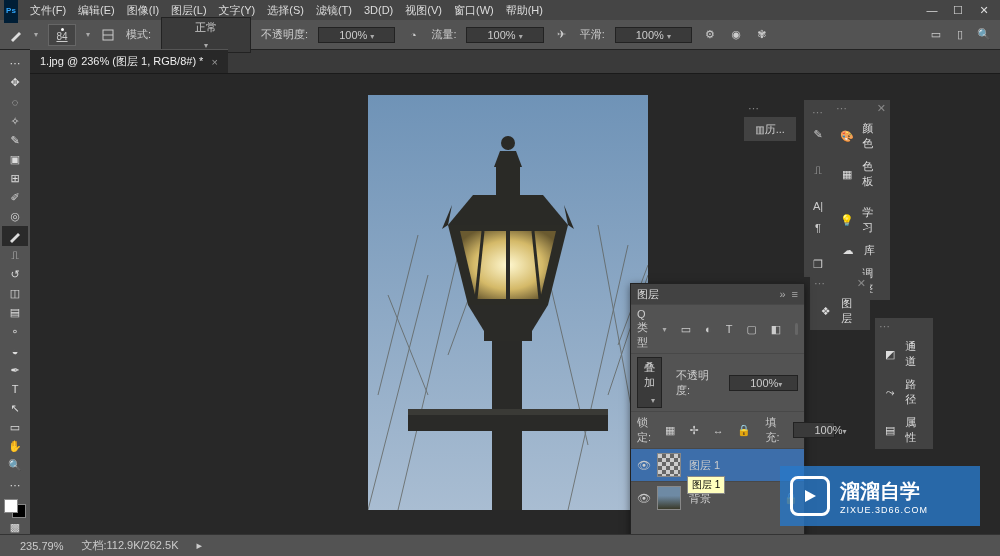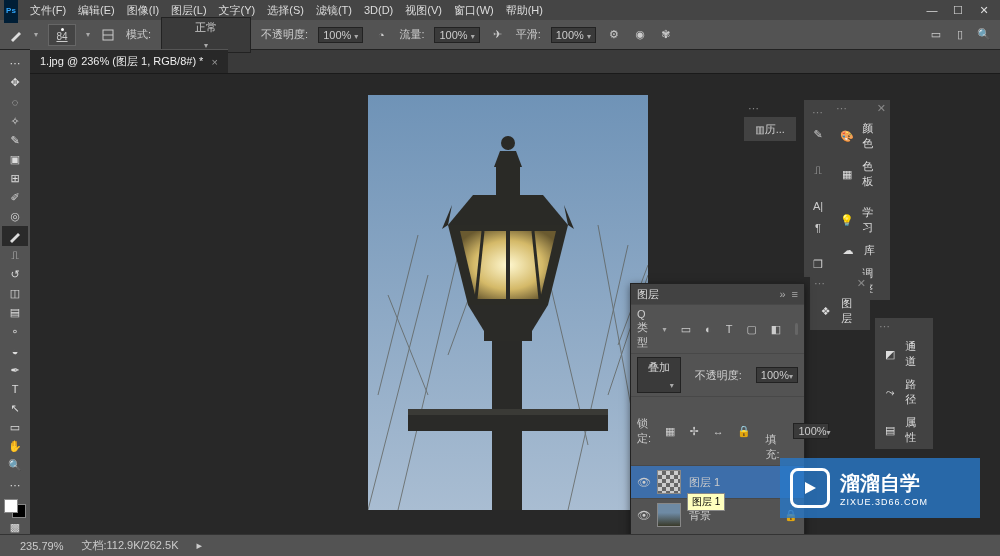--- a/index.html
+++ b/index.html
@@ -8,21 +8,21 @@
 .top-menu .logo { width: 14px; height: 26px; background: #001e36; color: #31a8ff; display: flex; align-items: center; justify-content: center; font-size: 8px; font-weight: bold; }
 .top-menu span { color: #ddd; cursor: default; }
 .win-ctrls { margin-left: auto; display: flex; gap: 14px; padding-right: 10px; }
 .win-ctrls span { width: 12px; text-align: center; }
 .options-bar { height: 30px; background: #535353; display: flex; align-items: center; padding-left: 8px; gap: 10px; border-bottom: 1px solid #222; }
 .brush-preview { width: 28px; height: 22px; background: #444; border: 1px solid #666; display: flex; flex-direction: column; align-items: center; justify-content: center; }
 .brush-dot { width: 3px; height: 3px; background: #fff; border-radius: 50%; }
 .brush-size { font-size: 10px; color: #ccc; text-decoration: underline; }
 .label { color: #ccc; }
 .dropdown { background: #3a3a3a; border: 1px solid #222; padding: 2px 6px; display: flex; align-items: center; gap: 6px; flex-direction: column; }
-.num-input { background: #3a3a3a; border: 1px solid #222; padding: 1px 4px; min-width: 44px; text-align: right; }
+.num-input { background: #3a3a3a; border: 1px solid #222; padding: 1px 20px; min-width: 44px; text-align: right; }
 .opt-icon { width: 16px; height: 16px; display: flex; align-items: center; justify-content: center; color: #ccc; }
 .tab-bar { height: 24px; background: #3a3a3a; display: flex; align-items: flex-end; padding-left: 30px; border-bottom: 1px solid #1a1a1a; }
 .doc-tab { background: #282828; padding: 4px 10px; color: #eee; display: flex; align-items: center; gap: 8px; border-top: 1px solid #555; }
 .tab-close { color: #999; }
 .workspace { position: absolute; top: 74px; left: 30px; right: 0; bottom: 22px; background: #282828; }
 .toolbox { position: absolute; top: 50px; left: 0; width: 30px; bottom: 0; background: #535353; display: flex; flex-direction: column; align-items: center; padding-top: 4px; }
 .tool { width: 26px; height: 22px; display: flex; align-items: center; justify-content: center; color: #ddd; cursor: pointer; }
 .tool.active { background: #2a2a2a; }
 .fg-bg { position: relative; width: 22px; height: 22px; margin-top: 4px; }
 .fg-bg .fg, .fg-bg .bg { position: absolute; width: 14px; height: 14px; border: 1px solid #888; }
@@ -41,21 +41,21 @@
 .layer-thumb.lamp { background: linear-gradient(180deg,#6e8aa4 40%, #3a3a2a 100%); }
 .layer-footer { display: flex; justify-content: flex-end; gap: 10px; padding: 4px 6px; background: #424242; color: #bbb; border-top: 1px solid #333; }
 .tooltip { position: absolute; background: #ffffbe; color: #000; padding: 1px 4px; font-size: 10px; border: 1px solid #888; white-space: nowrap; }
 .ico-tab { width: 28px; height: 24px; background: #424242; display: flex; align-items: center; justify-content: center; color: #ccc; }
 .rhs-panel { position: absolute; background: #424242; }
 .rhs-panel .item { display: flex; align-items: center; gap: 8px; padding: 4px 8px; color: #ddd; }
 .rhs-panel .icon { width: 16px; text-align: center; }
 .status-bar { position: absolute; bottom: 0; left: 0; right: 0; height: 22px; background: #535353; display: flex; align-items: center; gap: 18px; padding-left: 20px; color: #ccc; border-top: 1px solid #333; }
 .chev { font-size: 8px; color: #aaa; }
 svg { display: block; }
-.watermark { position: absolute; right: 20px; bottom: 38px; width: 200px; height: 60px; background: rgba(40,120,200,0.8); display: flex; align-items: center; padding: 0 10px; gap: 10px; color: #fff; }
+.watermark { position: absolute; right: 20px; bottom: 30px; width: 200px; height: 60px; background: rgba(40,120,200,0.8); display: flex; align-items: center; padding: 0 10px; gap: 10px; color: #fff; }
 .watermark .play { width: 40px; height: 40px; border: 3px solid #fff; border-radius: 8px; display: flex; align-items: center; justify-content: center; }
 .watermark .txt-big { font-size: 20px; font-weight: bold; }
 .watermark .txt-sm { font-size: 9px; letter-spacing: 1px; }
 .mini-strip { position: absolute; background: #424242; display: flex; flex-direction: column; gap: 4px; padding: 4px; }
 .mini-strip .i { width: 20px; height: 18px; display: flex; align-items: center; justify-content: center; color: #ccc; }
 .collapse-dots { display: flex; gap: 2px; padding: 2px 4px; color: #888; font-size: 9px; justify-content: space-between; }
 .top-right-icons { margin-left: auto; display: flex; gap: 8px; padding-right: 8px; }
 </style>
 </head>
 <body>
@@ -320,21 +320,21 @@
     </div>
     <span>不透明度:</span>
     <div class="num-input" style="min-width:36px;"><span>100%</span><span class="chev">▾</span></div>
   </div>
   <div class="panel-row">
     <span>锁定:</span>
     <span>▦</span>
     <span>✢</span>
     <span>↔</span>
     <span>🔒</span>
-    <span style="margin-left:auto;margin-top:32px;">填充:</span>
+    <span style="margin-left:auto;">填充:</span>
     <div class="num-input" style="min-width:36px;"><span>100%</span><span class="chev">▾</span></div>
   </div>
 
   <div class="layer-item sel">
     <span class="eye-icon">👁</span>
     <div class="layer-thumb checker"></div>
     <span>图层 1</span>
   </div>
   <div class="layer-item" style="position:relative;">
     <span class="eye-icon">👁</span>

